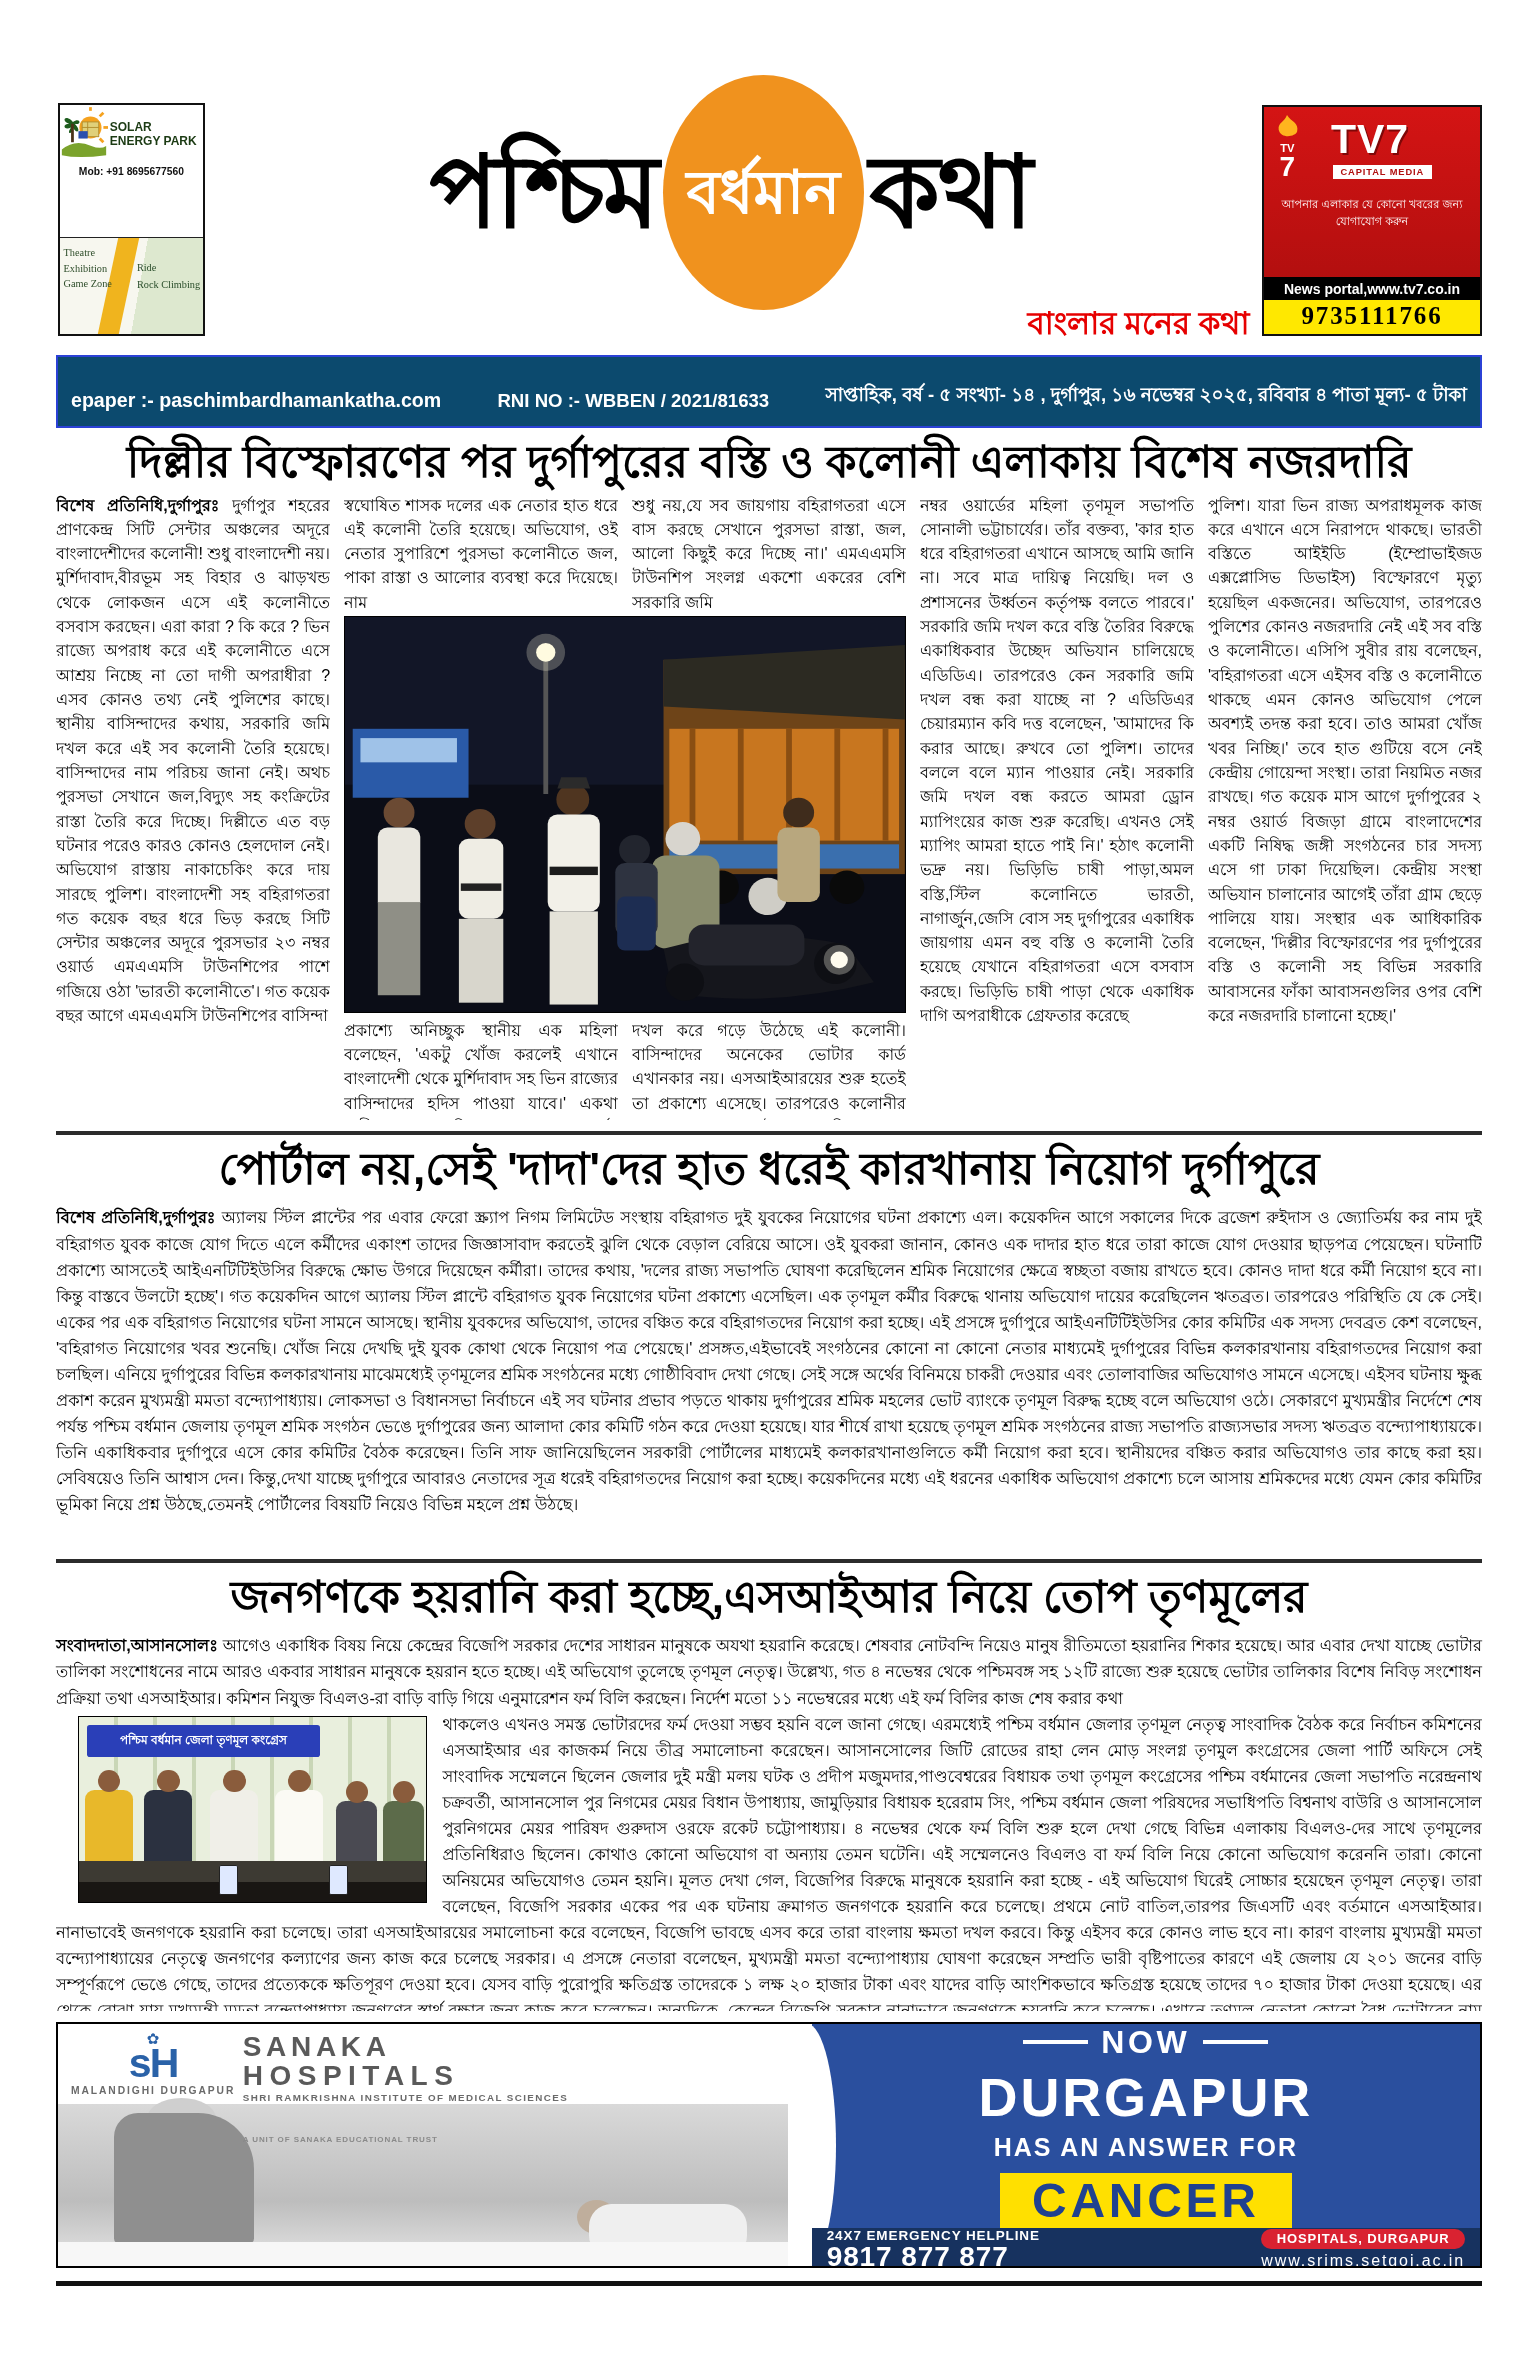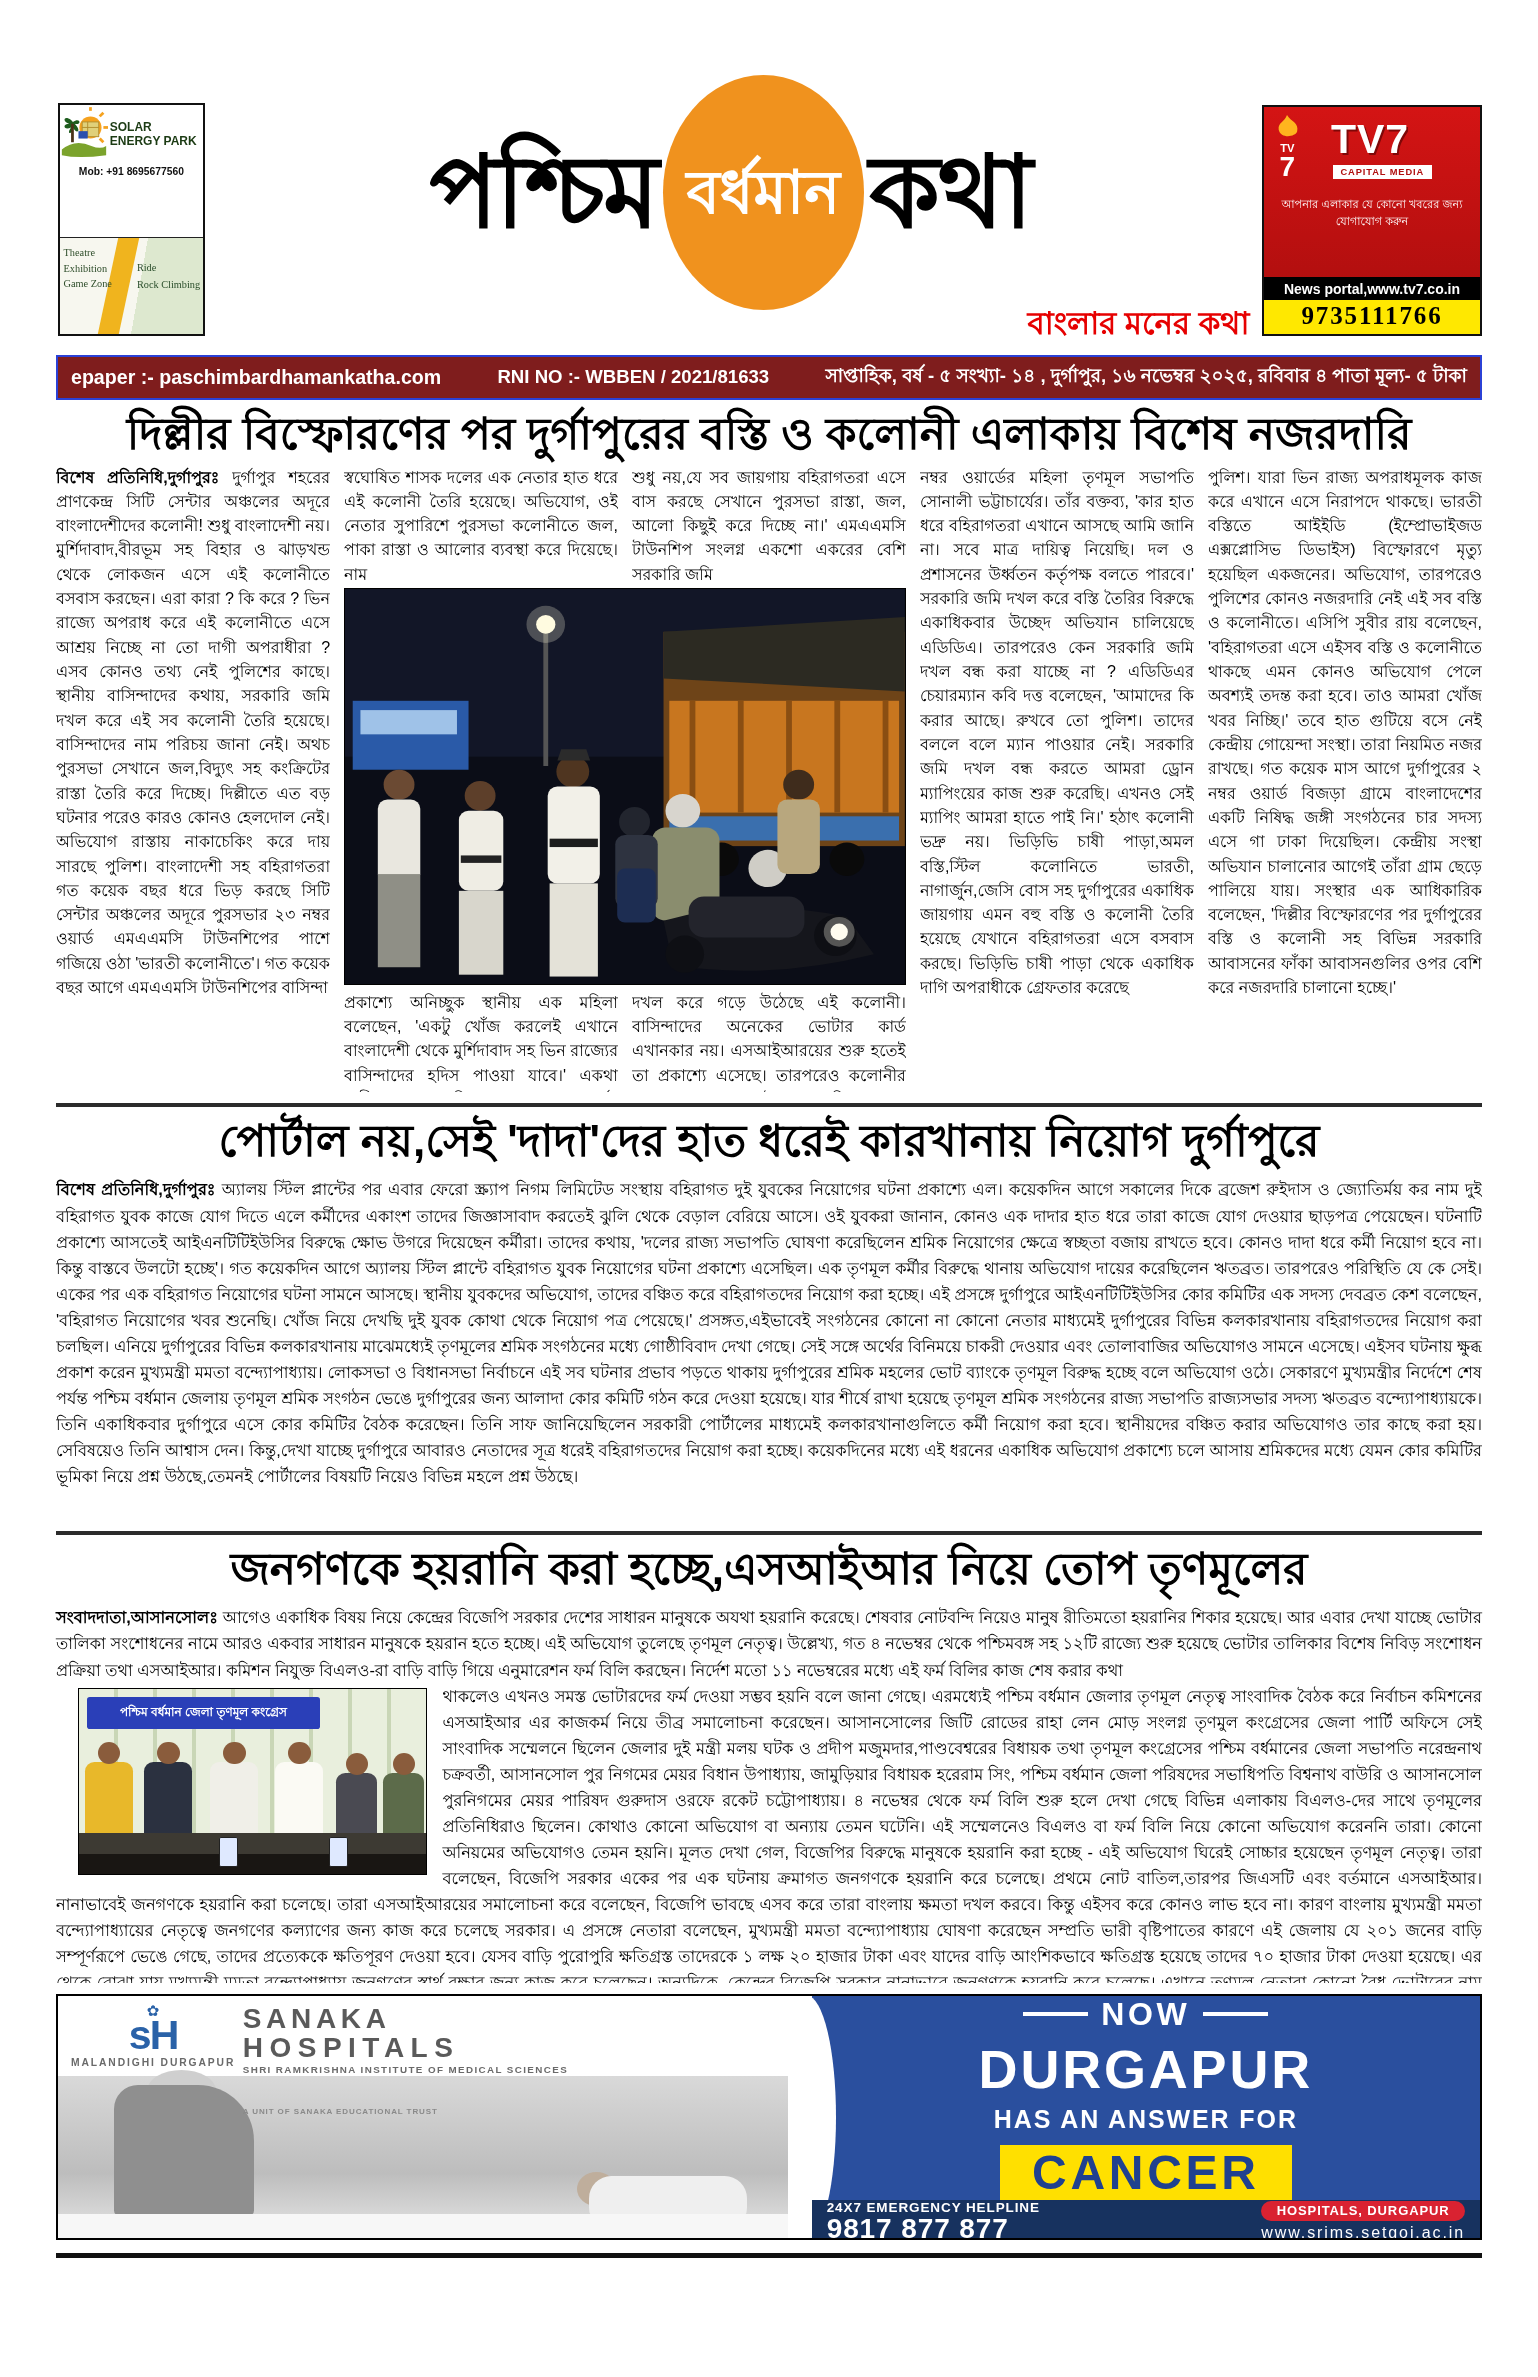--- a/index.html
+++ b/index.html
@@ -37,22 +37,22 @@
   .tv7-big{position:absolute;left:67px;top:9.3px;color:#fff;font-weight:900;font-size:41px;letter-spacing:0.9px;
            text-shadow:1.9px 1.9px 0 #7e0808;}
   .tv7-cap{position:absolute;left:69px;top:58px;background:#fff;color:#b01010;font-size:9.3px;font-weight:bold;
            padding:1.9px 7.5px;letter-spacing:0.9px;}
   .tv7-beng{position:absolute;left:0;right:0;top:89px;color:#fff;font-size:11.2px;text-align:center;line-height:1.5;padding:0 7.5px;}
   .tv7-portal{background:#000;color:#fff;font-size:14px;font-weight:bold;text-align:center;padding:3.7px 0;}
   .tv7-phone{background:#ffe800;color:#000;font-size:25px;text-align:center;padding:1.9px 0 3.7px;
              font-family:"Liberation Serif",serif;font-weight:bold;letter-spacing:1.9px;}
 
   
-  .infobar{height:41px;background:#7f1d1d;border:2.8px solid #2b41d6;display:flex;align-items:center;
-           justify-content:space-between;color:#fff;font-weight:bold;padding:0 13px;margin-top:5.6px;}
+  .infobar{height:41px;background:#0c4a6e;border:2.8px solid #2b41d6;display:flex;align-items:flex-end;
+           justify-content:space-between;color:#fff;font-weight:bold;padding:14px 13px;margin-top:5.6px;}
   .infobar .ep{font-size:19.6px;}
   .infobar .rni{font-size:18.6px;}
   .infobar .iss{font-size:18.6px;}
 
   
   .headline{font-size:44px;font-weight:900;text-align:center;line-height:1.12;padding:9.3px 0 3.7px;}
   .rule{height:3.7px;background:#2b2b2b;margin:7.5px 0 0;}
   .rule-thick{height:5.6px;background:#111;margin:13px 0 0;}
 
   

